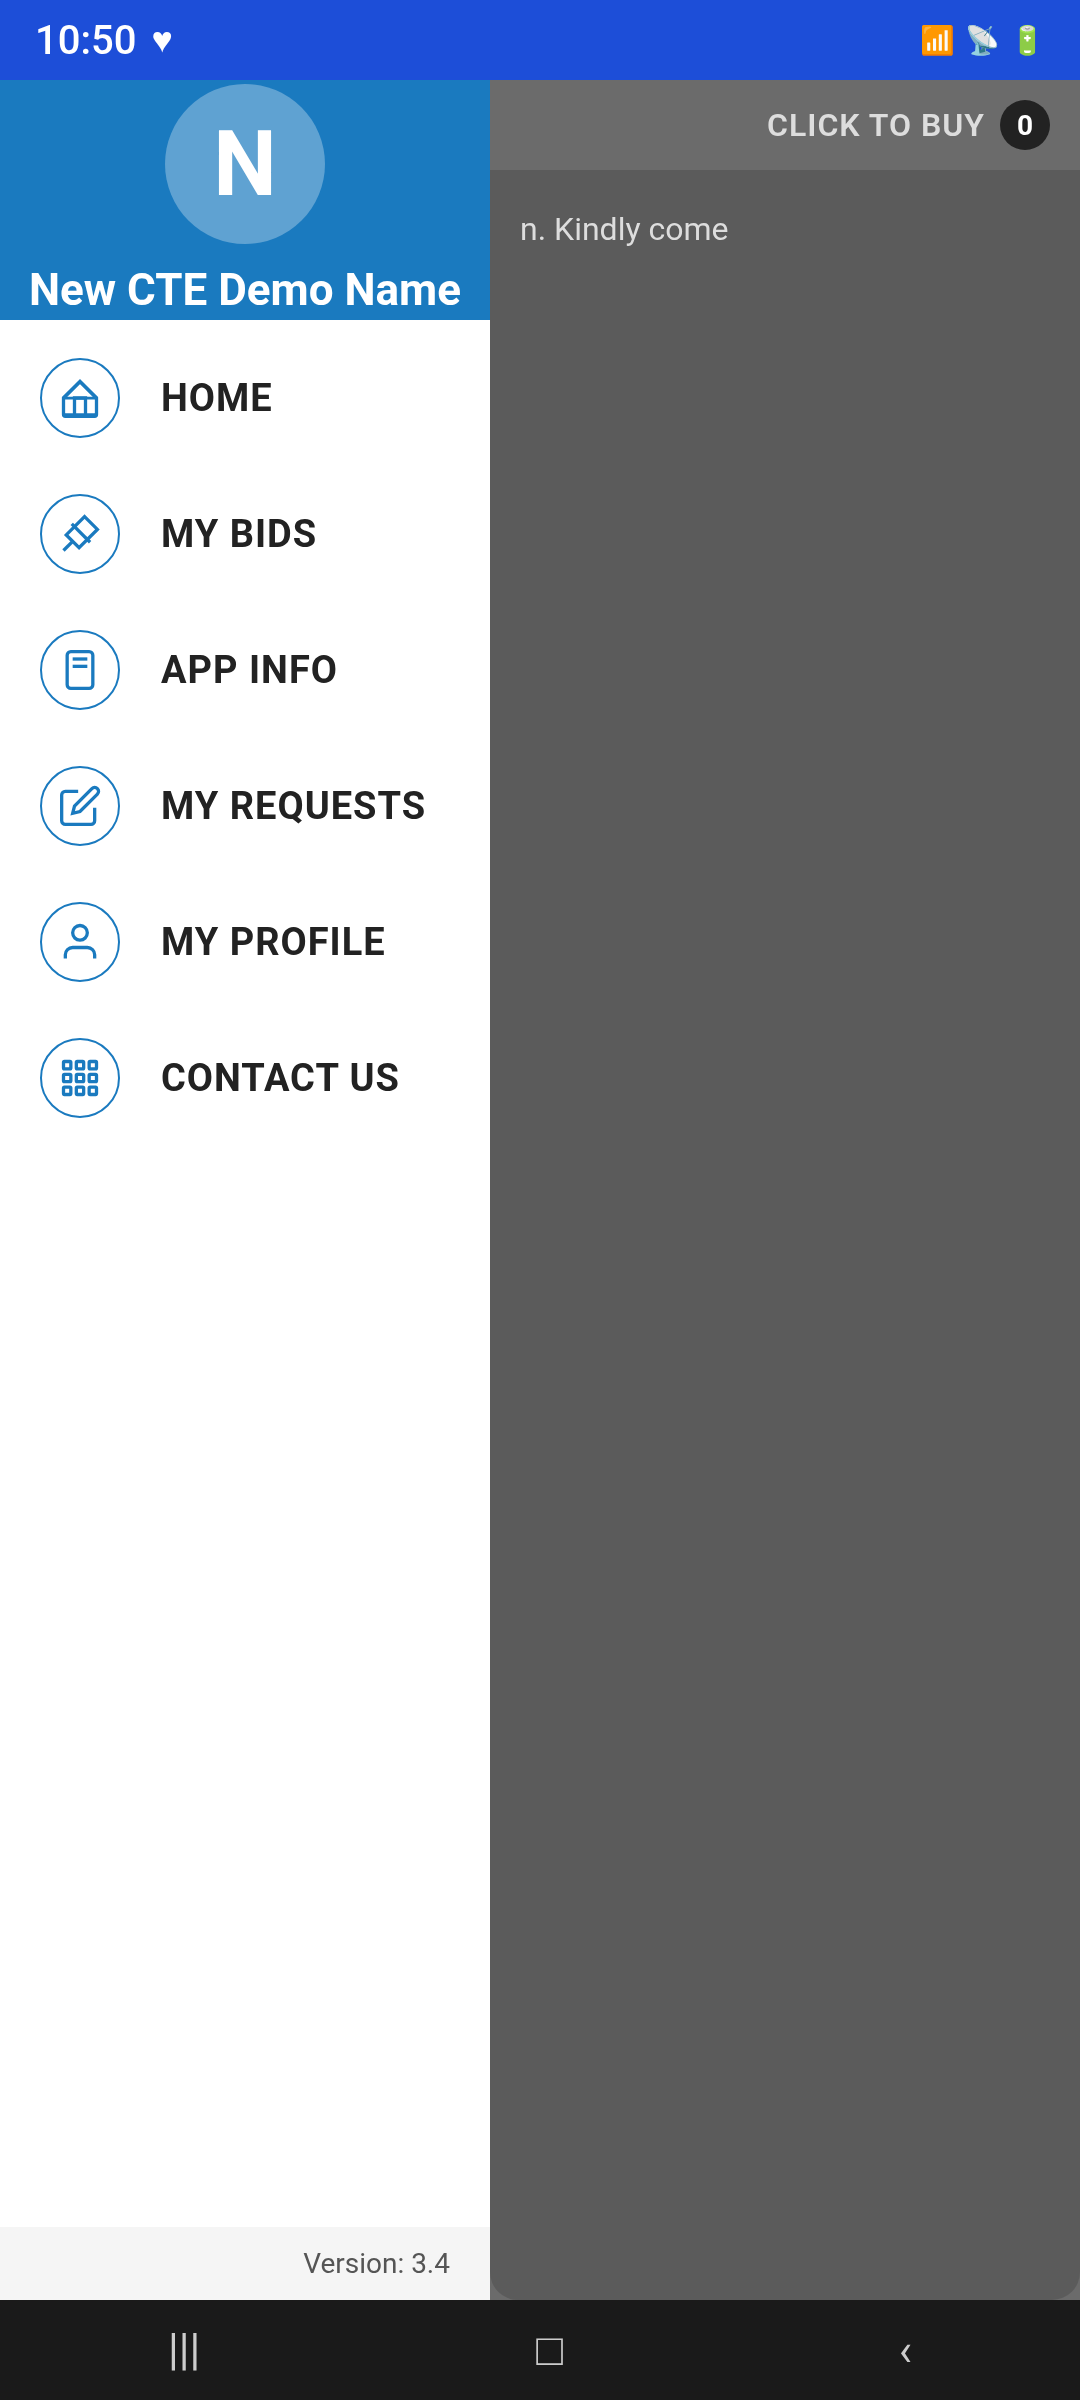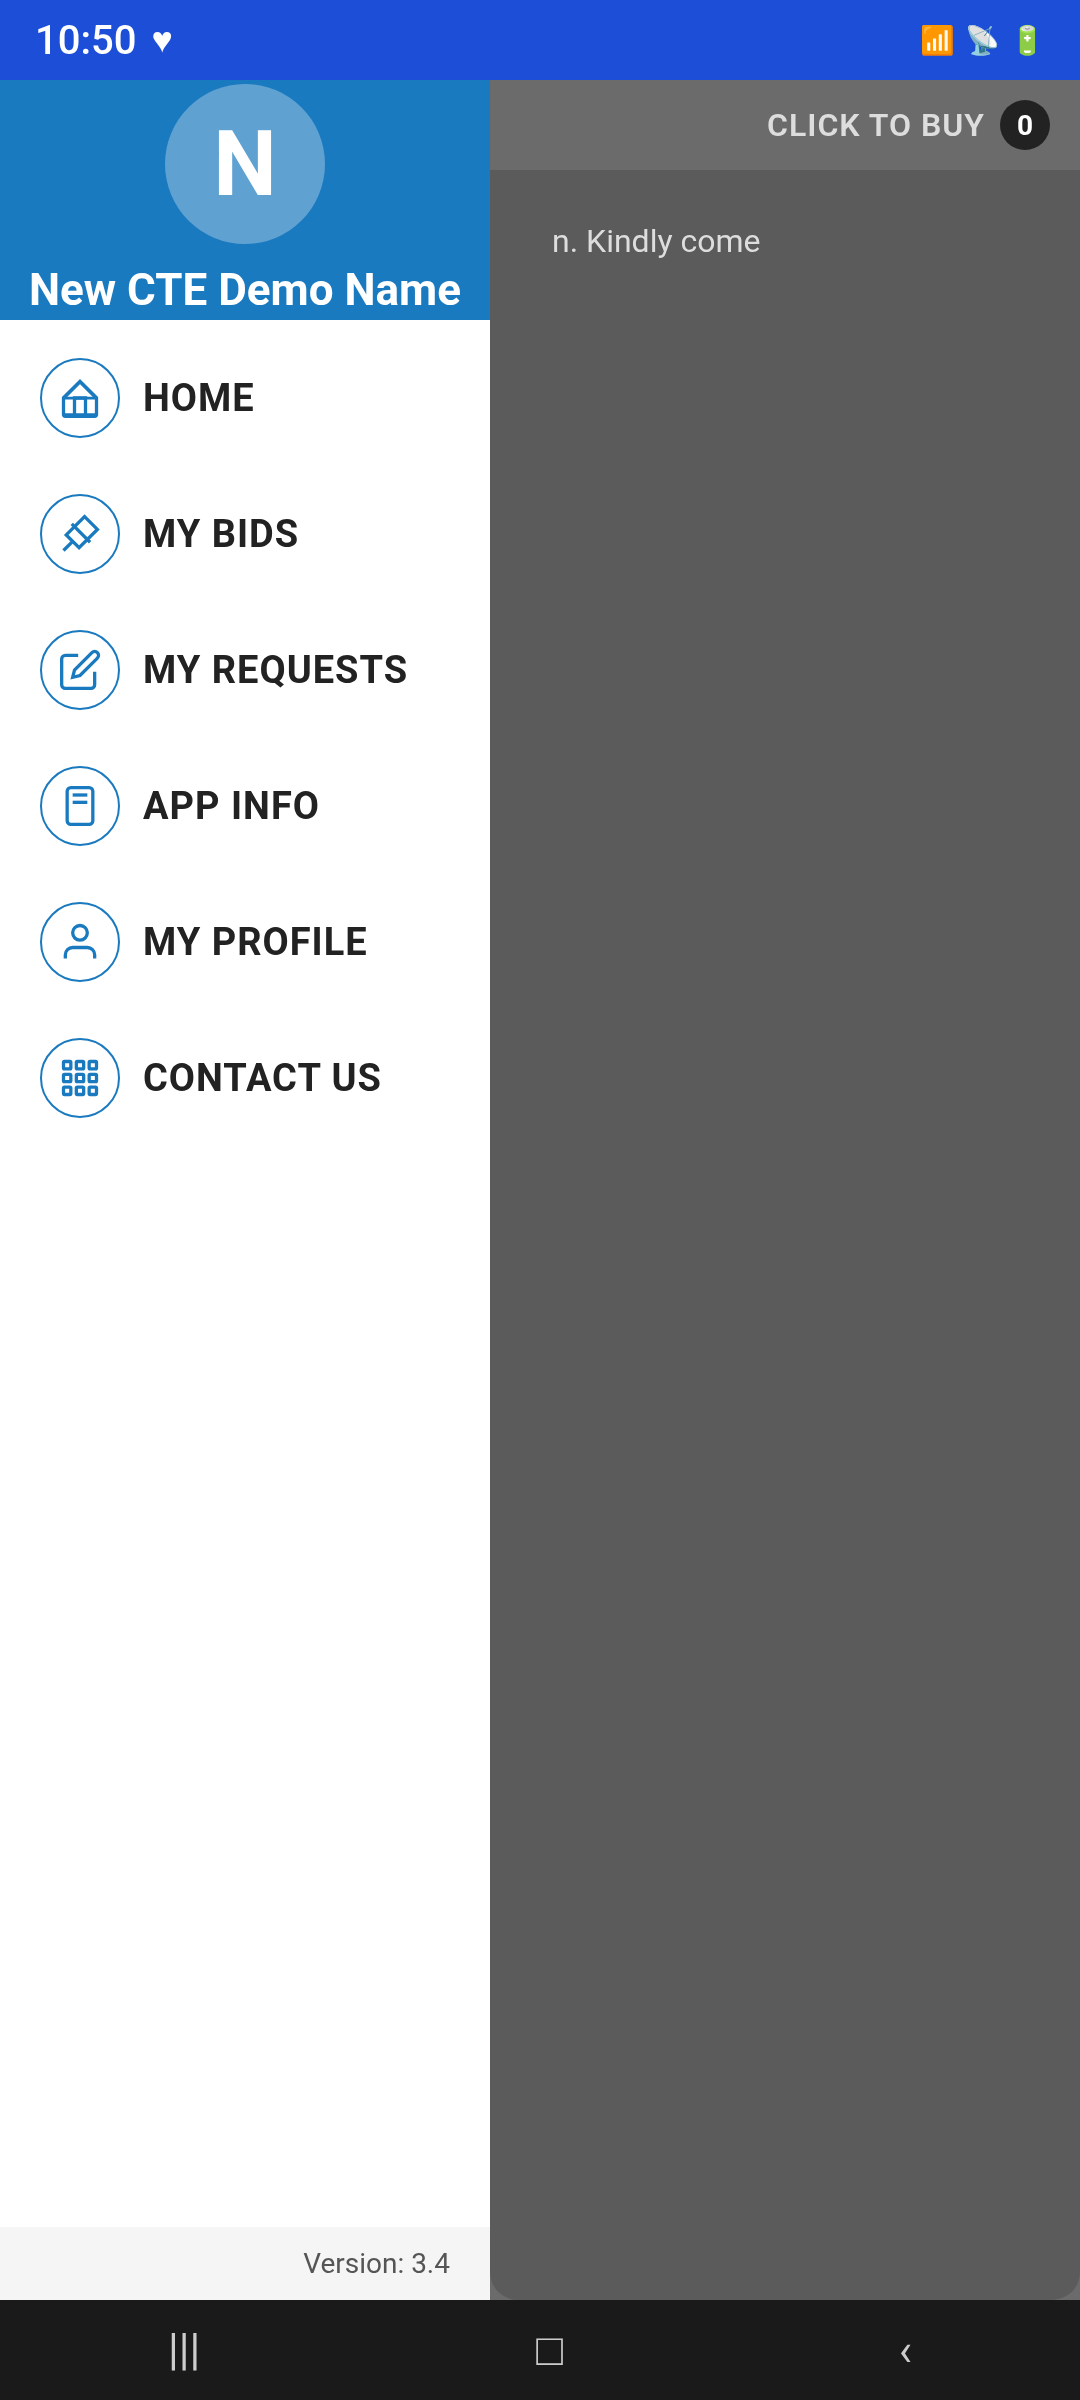--- a/index.html
+++ b/index.html
@@ -104,21 +104,21 @@
       display: flex;
       flex-direction: column;
       padding: 10px 0;
       background: #fff;
     }
 
     .nav-item {
       display: flex;
       align-items: center;
       padding: 28px 40px;
-      gap: 23px;
+      gap: 41px;
       cursor: pointer;
     }
 
     .nav-icon-circle {
       width: 80px;
       height: 80px;
       border-radius: 50%;
       border: 2.5px solid #1a7abf;
       display: flex;
       align-items: center;
@@ -248,22 +248,21 @@
       display: flex;
       align-items: center;
       justify-content: center;
       font-size: 28px;
       font-weight: 700;
     }
 
     .kindly-text {
       color: #ddd;
       font-size: 32px;
-      padding: 52px 30px;
-      margin-left: 32px;
+      padding: 40px 30px;
     }
   </style>
 </head>
 <body>
 
 <div class="drawer">
 
   <div class="drawer-header">
     <div class="avatar-circle">
       <span class="avatar-letter">N</span>
@@ -292,37 +291,37 @@
           <path d="M3 21l5-5"></path>
           <path d="M7.5 6.5l10 10"></path>
         </svg>
       </div>
       <span class="nav-label">MY BIDS</span>
     </div>
 
     <div class="nav-item">
       <div class="nav-icon-circle">
         <svg viewBox="0 0 24 24">
-          <path d="M11 4H4a2 2 0 00-2 2v14a2 2 0 002 2h14a2 2 0 002-2v-7"></path>
-          <path d="M18.5 2.5a2.121 2.121 0 013 3L12 15l-4 1 1-4 9.5-9.5z"></path>
-        </svg>
-      </div>
-      <span class="nav-label">MY REQUESTS</span>
-    </div>
-
-    <div class="nav-item">
-      <div class="nav-icon-circle">
-        <svg viewBox="0 0 24 24">
           <rect x="5" y="2" width="14" height="20" rx="2" ry="2"></rect>
           <line x1="12" y1="18" x2="12.01" y2="18"></line>
           <line x1="8" y1="6" x2="16" y2="6"></line>
           <line x1="8" y1="10" x2="16" y2="10"></line>
         </svg>
       </div>
       <span class="nav-label">APP INFO</span>
+    </div>
+
+    <div class="nav-item">
+      <div class="nav-icon-circle">
+        <svg viewBox="0 0 24 24">
+          <path d="M11 4H4a2 2 0 00-2 2v14a2 2 0 002 2h14a2 2 0 002-2v-7"></path>
+          <path d="M18.5 2.5a2.121 2.121 0 013 3L12 15l-4 1 1-4 9.5-9.5z"></path>
+        </svg>
+      </div>
+      <span class="nav-label">MY REQUESTS</span>
     </div>
 
 
     <div class="nav-item">
       <div class="nav-icon-circle">
         <svg viewBox="0 0 24 24">
           <path d="M20 21v-2a4 4 0 00-4-4H8a4 4 0 00-4 4v2"></path>
           <circle cx="12" cy="7" r="4"></circle>
         </svg>
       </div>

